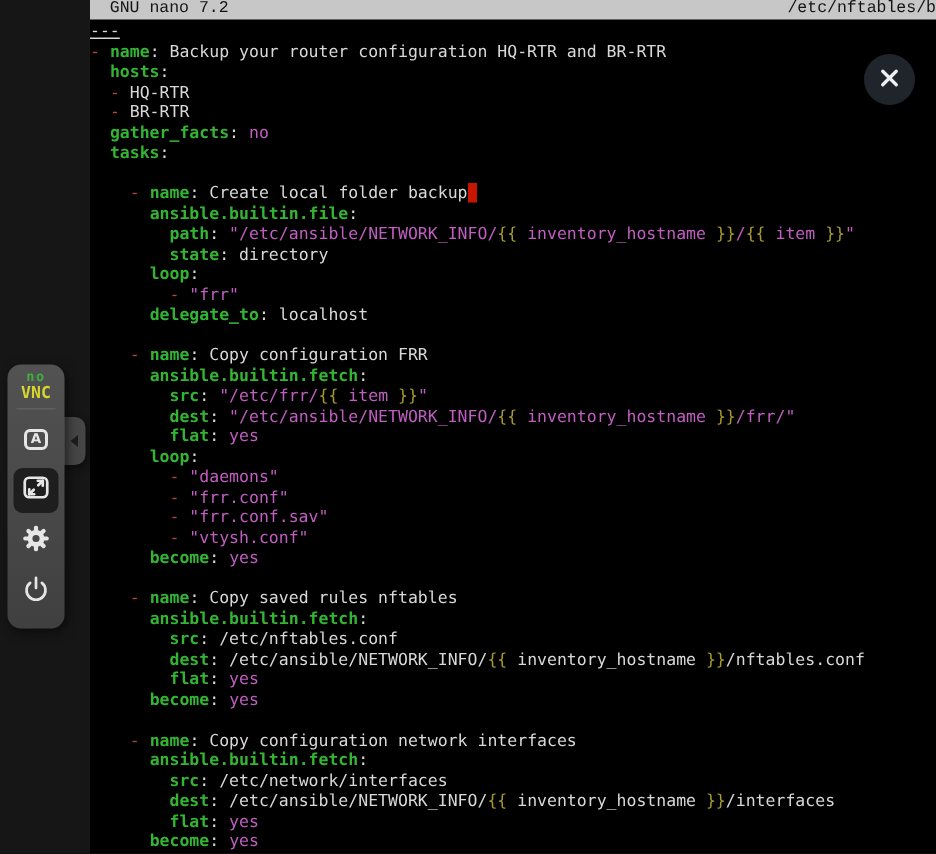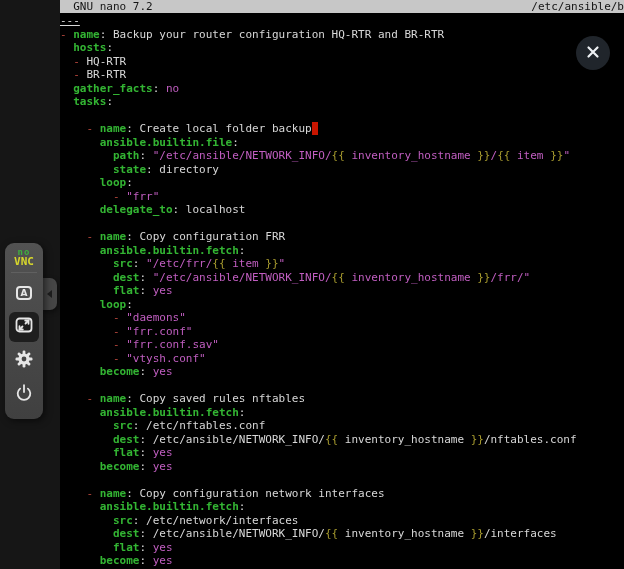--- a/index.html
+++ b/index.html
@@ -5,21 +5,21 @@
   * { margin:0; padding:0; box-sizing:border-box; }
   html,body { width:624px; height:569px; overflow:hidden; background:#161616;
               font-family:"DejaVu Sans Mono", monospace; }
   .viewport { position:relative; width:624px; height:569px; background:#161616; }
 
   
   .terminal { position:absolute; left:60px; top:0; width:564px; height:569px;
               background:#000; overflow:hidden; }
   .titlebar { height:13px; background:#c7c7c7; color:#141414;
               font-size:11px; line-height:13px; white-space:pre;
-              display:flex; justify-content:space-between; overflow:hidden; }
+              display:flex; justify-content:space-between; overflow:hidden;font-family:Liberation Mono, monospace; }
   .editor { padding-top:1px; font-size:11px; line-height:13.5px; white-space:pre;
             color:var(--text); }
   .code-line { height:13.5px; }
   .seg-sep    { color:var(--text); text-decoration:underline; }
   .seg-dash   { color:var(--dash); }
   .seg-key    { color:var(--key);font-weight:bold; }
   .seg-text   { color:var(--text); }
   .seg-string { color:var(--string); }
   .seg-brace  { color:var(--brace); }
   .seg-cursor { background:var(--cursor); color:var(--cursor); }
@@ -55,21 +55,21 @@
                   border-bottom:4px solid transparent; border-right:5px solid #1d1d1d; }
 </style>
 </head>
 <body>
 
 <div class="viewport">
 
   <div class="terminal">
     <div class="titlebar">
       <span>  GNU nano 7.2</span>
-      <span>/etc/ansible/b</span>
+      <span>/etc/nftables/b</span>
     </div>
     <div class="editor" id="editor"><div class="code-line"><span class="seg-sep">---</span></div><div class="code-line"><span class="seg-dash">- </span><span class="seg-key">name</span><span class="seg-text">: Backup your router configuration HQ-RTR and BR-RTR</span></div><div class="code-line"><span class="seg-text">  </span><span class="seg-key">hosts</span><span class="seg-text">:</span></div><div class="code-line"><span class="seg-text">  </span><span class="seg-dash">- </span><span class="seg-text">HQ-RTR</span></div><div class="code-line"><span class="seg-text">  </span><span class="seg-dash">- </span><span class="seg-text">BR-RTR</span></div><div class="code-line"><span class="seg-text">  </span><span class="seg-key">gather_facts</span><span class="seg-text">: </span><span class="seg-string">no</span></div><div class="code-line"><span class="seg-text">  </span><span class="seg-key">tasks</span><span class="seg-text">:</span></div><div class="code-line">&nbsp;</div><div class="code-line"><span class="seg-text">    </span><span class="seg-dash">- </span><span class="seg-key">name</span><span class="seg-text">: Create local folder backup</span><span class="seg-cursor"> </span></div><div class="code-line"><span class="seg-text">      </span><span class="seg-key">ansible.builtin.file</span><span class="seg-text">:</span></div><div class="code-line"><span class="seg-text">        </span><span class="seg-key">path</span><span class="seg-text">: </span><span class="seg-string">"/etc/ansible/NETWORK_INFO/</span><span class="seg-brace">{{</span><span class="seg-string"> inventory_hostname </span><span class="seg-brace">}}</span><span class="seg-string">/</span><span class="seg-brace">{{</span><span class="seg-string"> item </span><span class="seg-brace">}}</span><span class="seg-string">"</span></div><div class="code-line"><span class="seg-text">        </span><span class="seg-key">state</span><span class="seg-text">: directory</span></div><div class="code-line"><span class="seg-text">      </span><span class="seg-key">loop</span><span class="seg-text">:</span></div><div class="code-line"><span class="seg-text">        </span><span class="seg-dash">- </span><span class="seg-string">"frr"</span></div><div class="code-line"><span class="seg-text">      </span><span class="seg-key">delegate_to</span><span class="seg-text">: localhost</span></div><div class="code-line">&nbsp;</div><div class="code-line"><span class="seg-text">    </span><span class="seg-dash">- </span><span class="seg-key">name</span><span class="seg-text">: Copy configuration FRR</span></div><div class="code-line"><span class="seg-text">      </span><span class="seg-key">ansible.builtin.fetch</span><span class="seg-text">:</span></div><div class="code-line"><span class="seg-text">        </span><span class="seg-key">src</span><span class="seg-text">: </span><span class="seg-string">"/etc/frr/</span><span class="seg-brace">{{</span><span class="seg-string"> item </span><span class="seg-brace">}}</span><span class="seg-string">"</span></div><div class="code-line"><span class="seg-text">        </span><span class="seg-key">dest</span><span class="seg-text">: </span><span class="seg-string">"/etc/ansible/NETWORK_INFO/</span><span class="seg-brace">{{</span><span class="seg-string"> inventory_hostname </span><span class="seg-brace">}}</span><span class="seg-string">/frr/"</span></div><div class="code-line"><span class="seg-text">        </span><span class="seg-key">flat</span><span class="seg-text">: </span><span class="seg-string">yes</span></div><div class="code-line"><span class="seg-text">      </span><span class="seg-key">loop</span><span class="seg-text">:</span></div><div class="code-line"><span class="seg-text">        </span><span class="seg-dash">- </span><span class="seg-string">"daemons"</span></div><div class="code-line"><span class="seg-text">        </span><span class="seg-dash">- </span><span class="seg-string">"frr.conf"</span></div><div class="code-line"><span class="seg-text">        </span><span class="seg-dash">- </span><span class="seg-string">"frr.conf.sav"</span></div><div class="code-line"><span class="seg-text">        </span><span class="seg-dash">- </span><span class="seg-string">"vtysh.conf"</span></div><div class="code-line"><span class="seg-text">      </span><span class="seg-key">become</span><span class="seg-text">: </span><span class="seg-string">yes</span></div><div class="code-line">&nbsp;</div><div class="code-line"><span class="seg-text">    </span><span class="seg-dash">- </span><span class="seg-key">name</span><span class="seg-text">: Copy saved rules nftables</span></div><div class="code-line"><span class="seg-text">      </span><span class="seg-key">ansible.builtin.fetch</span><span class="seg-text">:</span></div><div class="code-line"><span class="seg-text">        </span><span class="seg-key">src</span><span class="seg-text">: /etc/nftables.conf</span></div><div class="code-line"><span class="seg-text">        </span><span class="seg-key">dest</span><span class="seg-text">: /etc/ansible/NETWORK_INFO/</span><span class="seg-brace">{{</span><span class="seg-text"> inventory_hostname </span><span class="seg-brace">}}</span><span class="seg-text">/nftables.conf</span></div><div class="code-line"><span class="seg-text">        </span><span class="seg-key">flat</span><span class="seg-text">: </span><span class="seg-string">yes</span></div><div class="code-line"><span class="seg-text">      </span><span class="seg-key">become</span><span class="seg-text">: </span><span class="seg-string">yes</span></div><div class="code-line">&nbsp;</div><div class="code-line"><span class="seg-text">    </span><span class="seg-dash">- </span><span class="seg-key">name</span><span class="seg-text">: Copy configuration network interfaces</span></div><div class="code-line"><span class="seg-text">      </span><span class="seg-key">ansible.builtin.fetch</span><span class="seg-text">:</span></div><div class="code-line"><span class="seg-text">        </span><span class="seg-key">src</span><span class="seg-text">: /etc/network/interfaces</span></div><div class="code-line"><span class="seg-text">        </span><span class="seg-key">dest</span><span class="seg-text">: /etc/ansible/NETWORK_INFO/</span><span class="seg-brace">{{</span><span class="seg-text"> inventory_hostname </span><span class="seg-brace">}}</span><span class="seg-text">/interfaces</span></div><div class="code-line"><span class="seg-text">        </span><span class="seg-key">flat</span><span class="seg-text">: </span><span class="seg-string">yes</span></div><div class="code-line"><span class="seg-text">      </span><span class="seg-key">become</span><span class="seg-text">: </span><span class="seg-string">yes</span></div></div>
   </div>
 
   <div class="close-btn">
     <span>
       <svg width="14" height="14" viewBox="0 0 14 14">
         <path d="M2.5 2.5 L11.5 11.5 M11.5 2.5 L2.5 11.5" stroke="#eef1f4" stroke-width="2.2" stroke-linecap="round" fill="none"></path>
       </svg>
     </span>

